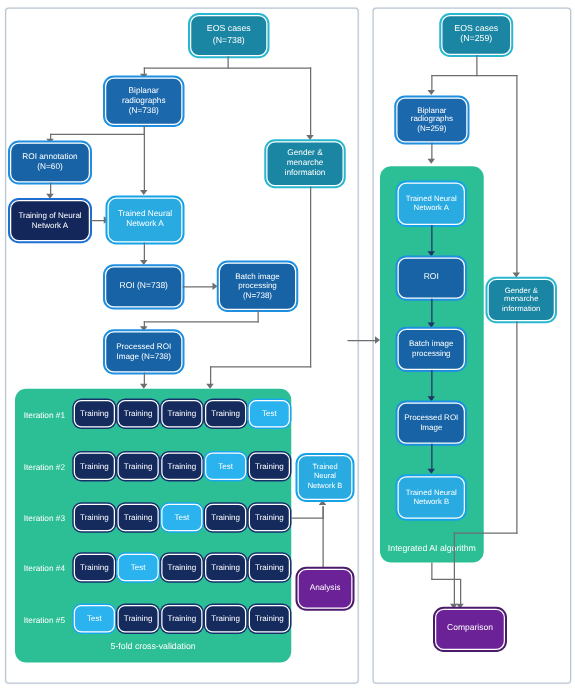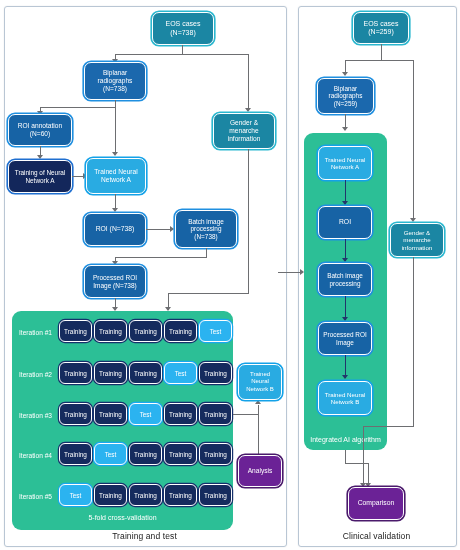--- a/index.html
+++ b/index.html
@@ -187,21 +187,20 @@
     <span>Trained Neural
 Network B</span>
   </div>
 
   <div class="ln v" style="left:258px;top:405px;height:52px;"></div>
 
   <div class="node purple" style="left:238px;top:455px;width:44px;height:32px;font-size:6.6px;">
     <span>Analysis</span>
   </div>
 
-  <div class="panel-caption" style="left:4px;top:531px;width:281px;">Training and test</div>
 
   <div class="panel" style="left:298px;top:6px;width:157px;height:539px;"></div>
 
   <div class="node teal" style="left:353px;top:12px;width:56px;height:32px;font-size:7px;">
     <span>EOS cases
 (N=259)</span>
   </div>
 
   <div class="ln v" style="left:381px;top:44px;height:17px;"></div>
   <div class="ln h" style="left:345px;top:60px;width:69px;"></div>
@@ -267,18 +266,17 @@
 
   <div class="ln v" style="left:345px;top:450px;height:14px;"></div>
   <div class="ln h" style="left:345px;top:463px;width:23px;"></div>
   <div class="ln v" style="left:368px;top:463px;height:24px;"></div>
   <div class="arw down" style="left:365px;top:483px;"></div>
 
   <div class="node purple" style="left:348px;top:487px;width:56px;height:33px;font-size:6.8px;">
     <span>Comparison</span>
   </div>
 
-  <div class="panel-caption" style="left:298px;top:531px;width:157px;">Clinical validation</div>
 
   <div class="ln h" style="left:278px;top:272px;width:24px;"></div>
   <div class="arw right" style="left:300px;top:269px;"></div>
 
 </div>
 
 </body></html>

